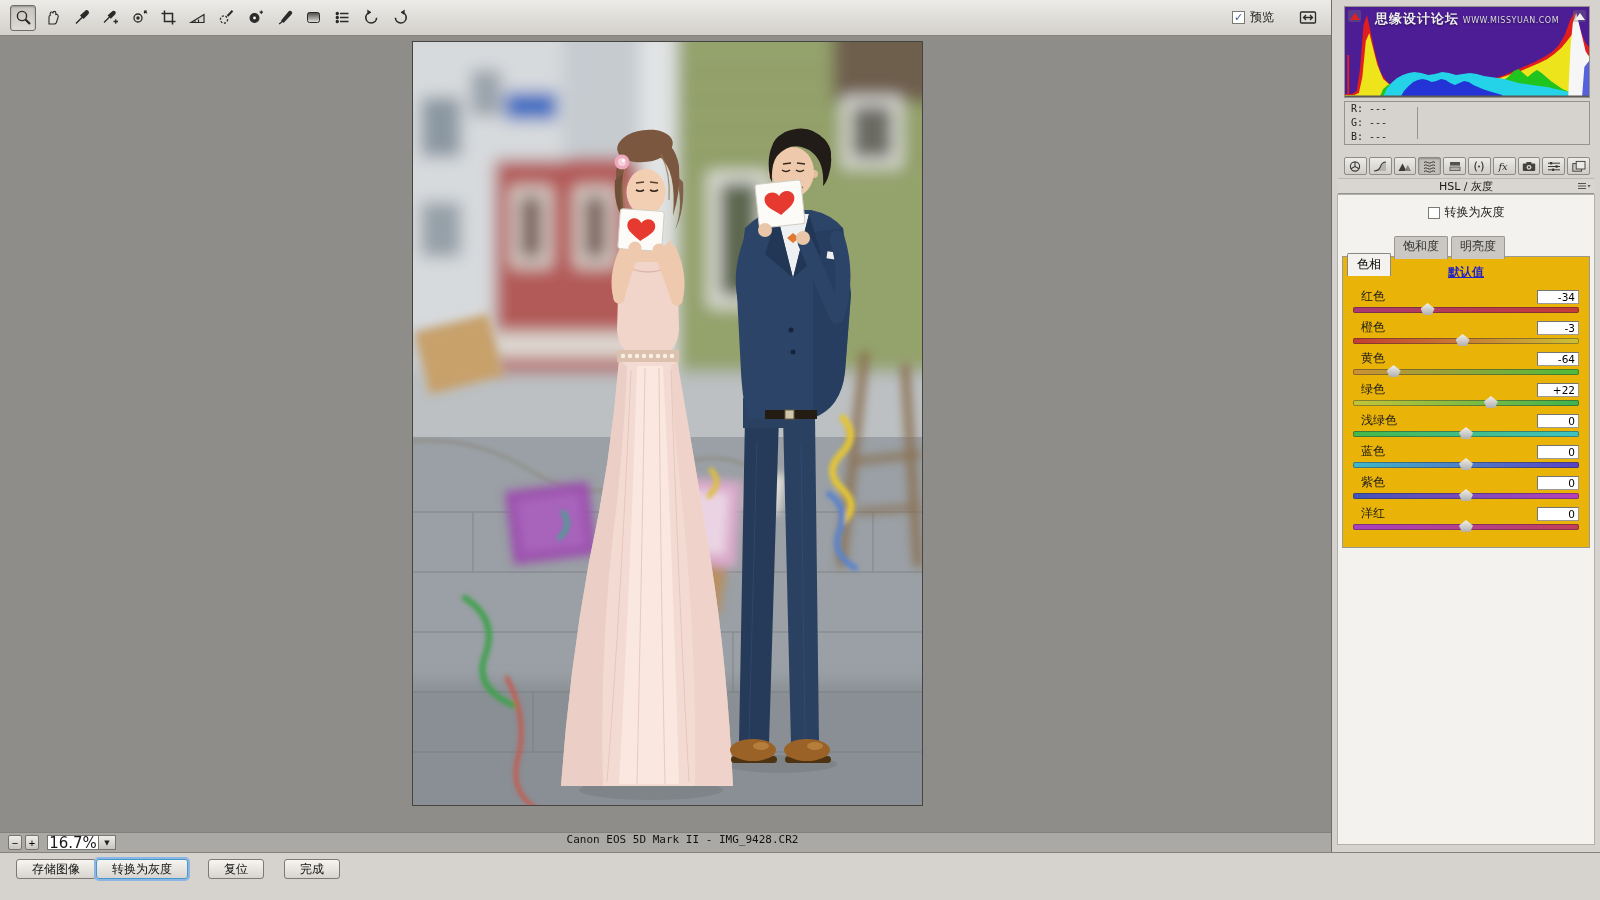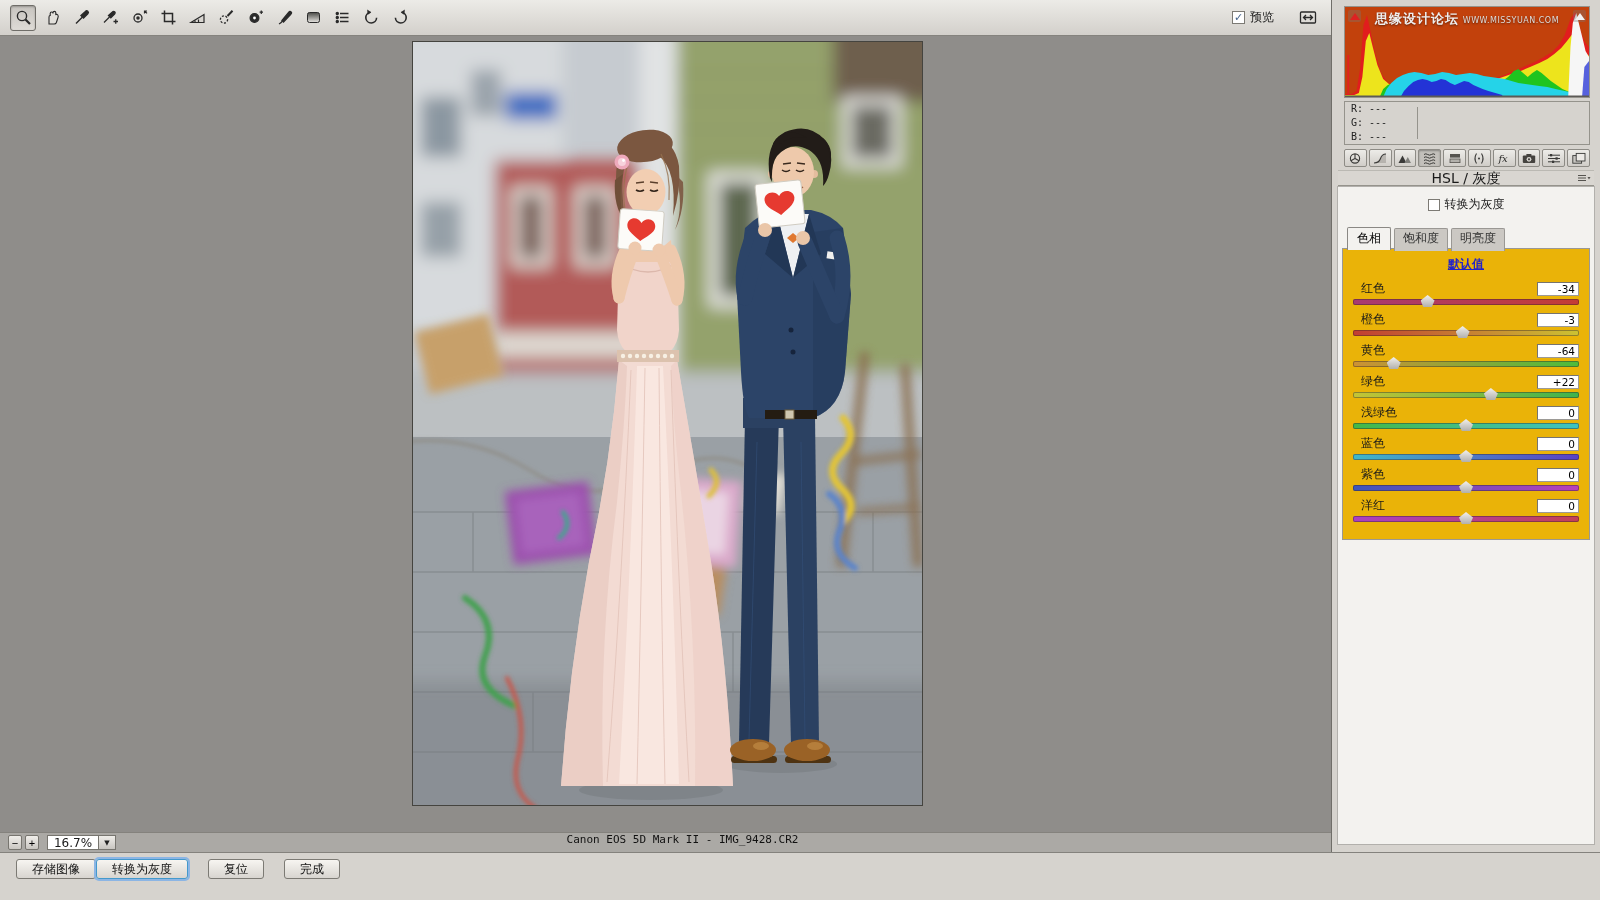--- a/index.html
+++ b/index.html
@@ -25,65 +25,65 @@
            border:1px solid #45443f; background:#aab; overflow:hidden; }
   .photo svg { display:block; }
 
   .statusstrip { position:absolute; left:0; right:0; bottom:0; height:20px; background:#abA9a5;
                  background:#aba9a5; border-top:1px solid #84827d; }
   .zoomctl { position:absolute; left:8px; top:2px; display:flex; align-items:center; gap:3px; }
   .sqbtn { width:14px; height:15px; font-size:11px; line-height:12px; text-align:center;
            border:1px solid #77756f; background:linear-gradient(#f0eeea,#c9c6c1); border-radius:2px; }
   .zoombox { display:flex; margin-left:5px; }
   .zoomfield { width:52px; height:15px; background:#fff; border:1px solid #77756f;
-               font-size:12px; text-align:center; line-height:14px; }
+               font-size:15px; text-align:center; line-height:14px; }
   .zoomdd { width:17px; height:15px; border:1px solid #77756f; border-left:none;
             background:linear-gradient(#efedE9,#c8c5c0); font-size:7px; line-height:14px; text-align:center; color:#222; }
   .filename { position:absolute; left:17px; width:100%; text-align:center; line-height:19px;
               font:11px "DejaVu Sans Mono", monospace; color:#111; }
 
   
   .right-panel { position:absolute; left:1331px; top:0; width:269px; height:852px;
                  background:#d6d3ce; border-left:1px solid #706e69; display:flex; flex-direction:column; }
-  .histogram { position:relative; margin:6px 10px 0 12px; height:92px; background:#c2410c;
+  .histogram { position:relative; margin:6px 10px 0 12px; height:92px; background:#4c1d95;
                border:1px solid #95938c; }
   .histogram svg { position:absolute; inset:0; width:100%; height:100%; }
   .wm { position:absolute; top:3px; left:0; width:100%; text-align:center; white-space:nowrap;
         color:#eee; text-shadow:0 1px 2px rgba(0,0,0,.5); z-index:3; }
   .wm .site { font-size:13px; font-weight:bold; letter-spacing:1px; }
   .wm .url { font-size:8px; letter-spacing:.5px; color:#ddd; }
   .clipbtn { position:absolute; top:3px; width:13px; height:12px; background:rgba(120,120,120,.35);
              border-radius:2px; display:flex; align-items:flex-end; justify-content:center; z-index:3; }
   .clipbtn i { display:block; width:0; height:0; border-left:5px solid transparent;
                border-right:5px solid transparent; margin-bottom:2px; }
   .clip-l { left:3px; } .clip-l i { border-bottom:7px solid #d22; }
   .clip-r { right:3px; } .clip-r i { border-bottom:7px solid #f2f2f2; }
 
   .caminfo { margin:3px 10px 0 12px; border:1px solid #95938c; display:flex; align-items:center;
              padding:3px 6px; height:44px; }
   .rgbcol { width:62px; font:10px/1.4 "DejaVu Sans Mono", monospace; color:#222; }
   .vdiv { width:1px; align-self:stretch; background:#95938c; margin:2px 4px; }
   .exifcol { flex:1; text-align:center; font:11px/1.7 "DejaVu Sans Mono", monospace; color:#111; }
 
-  .ptabs { display:flex; margin:4px 10px 0 12px; gap:2px; }
+  .ptabs { display:flex; margin:12px 10px 0 12px; gap:2px; }
   .ptab { flex:1; height:18px; border:1px solid #8d8b85; border-radius:2px;
           background:linear-gradient(#edece8,#d0cdc8); display:flex; align-items:center; justify-content:center; }
   .ptab.active { background:#c3c0bb; box-shadow:inset 0 1px 2px rgba(0,0,0,.3); }
 
   .pheader { margin:3px 6px 0; height:16px; border-top:1px solid #bbb9b3; border-bottom:1px solid #95938c;
-             background:#d9d6d1; font-size:14px; text-align:center; line-height:15px; position:relative; }
+             background:#d9d6d1; font-size:11px; text-align:center; line-height:15px; position:relative; }
   .hmenu { position:absolute; right:3px; top:3px; width:14px; height:9px; }
 
   .pcontent { flex:1; margin:0 5px 7px; background:#f3f2ef; border:1px solid #b2b0ac; padding-top:9px; overflow:hidden; }
   .graycb { display:flex; align-items:center; justify-content:center; gap:5px; }
   .graycb .cb { width:12px; height:12px; }
   .tabswrap { display:flex; padding-left:9px; margin-top:13px; position:relative; z-index:2; }
   .tab { font-size:12px; padding:1px 8px 2px; background:#cbc8c3; border:1px solid #9a9894;
          border-bottom:none; margin-right:3px; border-radius:2px 2px 0 0; position:relative; top:2px; color:#333; }
-  .tab.active { background:#f3f2ef; top:1px; padding:2px 9px 3px; color:#000; border-color:#8a8884; }
+  .tab.active { background:#f3f2ef; top:19px; padding:2px 9px 3px; color:#000; border-color:#8a8884; }
   .tabbox { border:1px solid #9a9894; margin:-1px 4px 0; background:#eab308; padding:7px 10px 10px; }
   .deflink { text-align:center; margin-bottom:8px; }
   a.blue { color:#2323c8; text-decoration:underline; }
   .deflink a { font-weight:bold; font-size:12px; }
 
   .srow { margin-bottom:7px; }
   .sline1 { display:flex; justify-content:space-between; align-items:center; height:15px; }
   .slabel { font-size:12px;margin-left:8px; }
   .sval { width:42px; height:14px; font:10.5px "DejaVu Sans", sans-serif; text-align:right; padding:0 3px;
           border:1px solid #9c9a96; border-top-color:#76746f; border-left-color:#76746f; background:#fff; }

